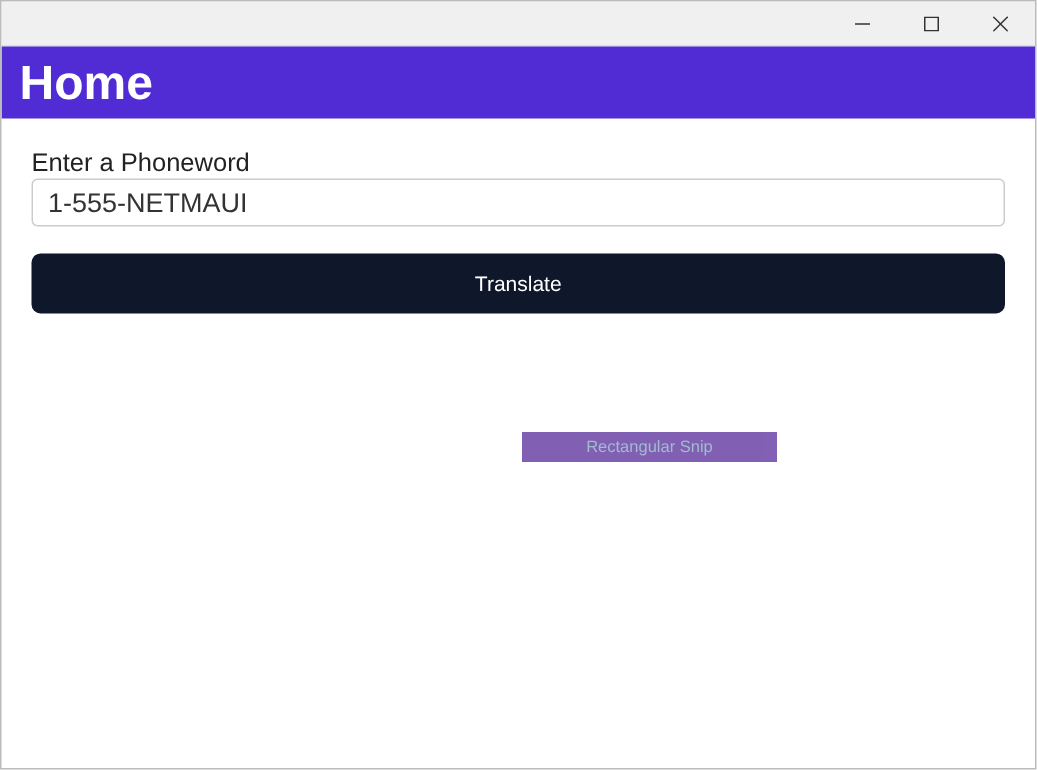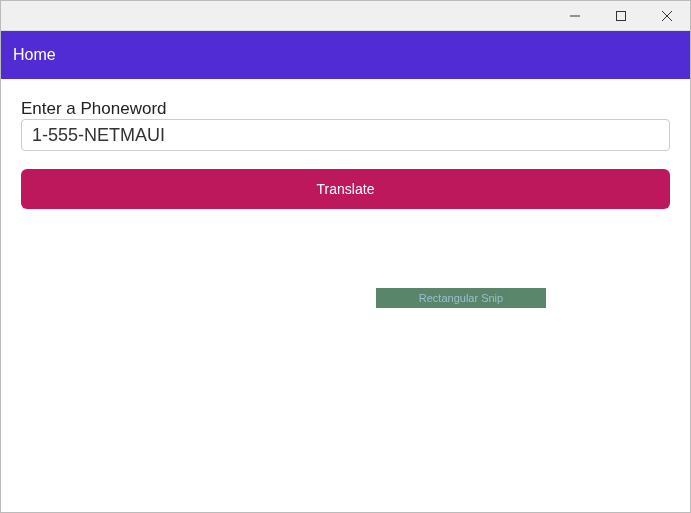--- a/index.html
+++ b/index.html
@@ -40,22 +40,22 @@
     }
     .header {
       background: #512bd4;
       height: 48px;
       display: flex;
       align-items: center;
       padding: 0 12px;
     }
     .header-title {
       color: #fff;
-      font-size: 16px;
-      font-weight: 400;
+      font-size: 32px;
+      font-weight: 700;
       text-align: center;
     }
     .content {
       padding: 20px;
     }
     .label {
       font-size: 17px;
       color: #222;
       margin-bottom: 0;
     }
@@ -68,44 +68,43 @@
       font-size: 18px;
       color: #333;
       outline: none;
       margin-bottom: 18px;
       font-family: inherit;
     }
     .btn {
       display: block;
       width: 100%;
       height: 40px;
-      background: #be185d;
+      background: #0f172a;
       color: #fff;
       border: none;
       border-radius: 6px;
       font-size: 14px;
       font-weight: 400;
       cursor: pointer;
       margin-bottom: 18px;
       font-family: inherit;
     }
     .snip-hint {
       position: absolute;
       left: 348px;
       top: 288px;
       width: 170px;
       height: 20px;
-      background: #14532d;
+      background: #4c1d95;
       color: #7aa0bb;
       font-size: 11px;
       display: flex;
       align-items: center;
       justify-content: center;
       opacity: 0.7;
-      margin-left: 28px;
     }
   </style>
 </head>
 <body>
 
 <div class="titlebar">
   <div class="titlebar-button" aria-label="Minimize">
     <svg width="10" height="10">
         <line x1="0" y1="5" x2="10" y2="5"></line>
       </svg>

